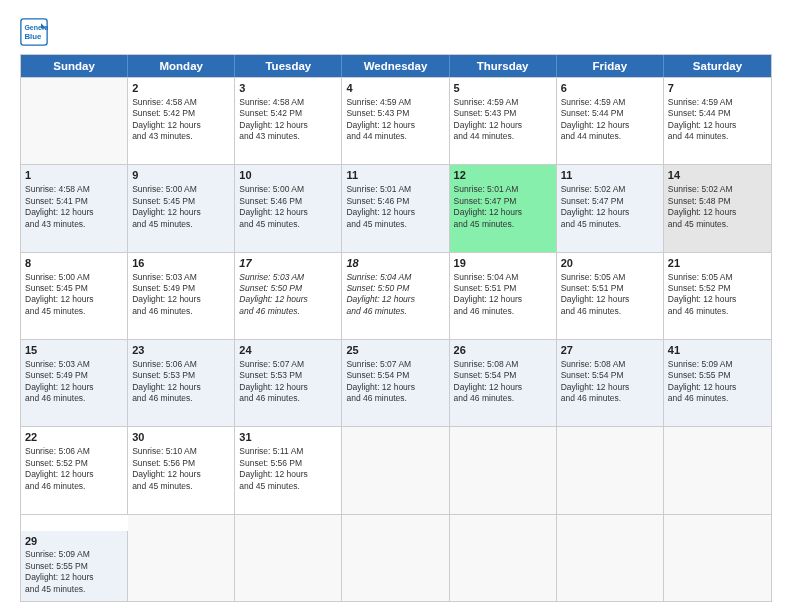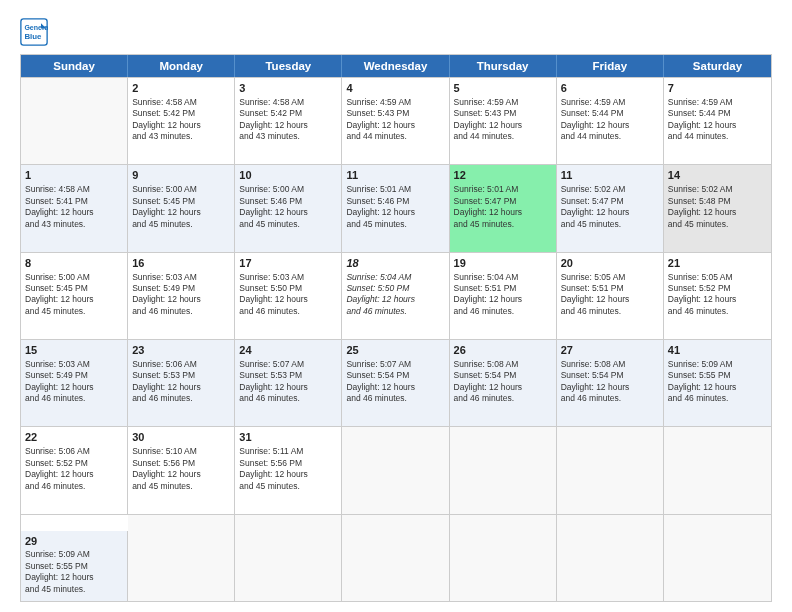--- a/index.html
+++ b/index.html
@@ -161,21 +161,21 @@
           <div class="cal-cell" style="background: rgb(237, 242, 249);"><span class="day-num">9</span><span>Sunrise: 5:00 AM</span><br><span>Sunset: 5:45 PM</span><br><span>Daylight: 12 hours<br>and 45 minutes.</span></div>
           <div class="cal-cell" style="background: rgb(237, 242, 249);"><span class="day-num">10</span><span>Sunrise: 5:00 AM</span><br><span>Sunset: 5:46 PM</span><br><span>Daylight: 12 hours<br>and 45 minutes.</span></div>
           <div class="cal-cell" style="background: rgb(237, 242, 249);"><span class="day-num">11</span><span>Sunrise: 5:01 AM</span><br><span>Sunset: 5:46 PM</span><br><span>Daylight: 12 hours<br>and 45 minutes.</span></div>
           <div class="cal-cell" style="background: #86efac;"><span class="day-num">12</span><span>Sunrise: 5:01 AM</span><br><span>Sunset: 5:47 PM</span><br><span>Daylight: 12 hours<br>and 45 minutes.</span></div>
           <div class="cal-cell" style="background: rgb(237, 242, 249);"><span class="day-num">11</span><span>Sunrise: 5:02 AM</span><br><span>Sunset: 5:47 PM</span><br><span>Daylight: 12 hours<br>and 45 minutes.</span></div>
           <div class="cal-cell" style="background: #e5e5e5;"><span class="day-num">14</span><span>Sunrise: 5:02 AM</span><br><span>Sunset: 5:48 PM</span><br><span>Daylight: 12 hours<br>and 45 minutes.</span></div>
         </div>
         <div class="cal-row">
           <div class="cal-cell" style="background: rgb(255, 255, 255);"><span class="day-num">8</span><span>Sunrise: 5:00 AM</span><br><span>Sunset: 5:45 PM</span><br><span>Daylight: 12 hours<br>and 45 minutes.</span></div>
           <div class="cal-cell" style="background: rgb(255, 255, 255);"><span class="day-num">16</span><span>Sunrise: 5:03 AM</span><br><span>Sunset: 5:49 PM</span><br><span>Daylight: 12 hours<br>and 46 minutes.</span></div>
-          <div class="cal-cell" style="background: rgb(255, 255, 255);"><span class="day-num">17</span><span>Sunrise: 5:03 AM</span><br><span>Sunset: 5:50 PM</span><br><span>Daylight: 12 hours<br>and 46 minutes.</span></div>
+          <div class="cal-cell" style="background: rgb(255, 255, 255); font-style: italic;"><span class="day-num">17</span><span>Sunrise: 5:03 AM</span><br><span>Sunset: 5:50 PM</span><br><span>Daylight: 12 hours<br>and 46 minutes.</span></div>
           <div class="cal-cell" style="background: rgb(255, 255, 255); font-style: italic;"><span class="day-num">18</span><span>Sunrise: 5:04 AM</span><br><span>Sunset: 5:50 PM</span><br><span>Daylight: 12 hours<br>and 46 minutes.</span></div>
           <div class="cal-cell" style="background: rgb(255, 255, 255);"><span class="day-num">19</span><span>Sunrise: 5:04 AM</span><br><span>Sunset: 5:51 PM</span><br><span>Daylight: 12 hours<br>and 46 minutes.</span></div>
           <div class="cal-cell" style="background: rgb(255, 255, 255);"><span class="day-num">20</span><span>Sunrise: 5:05 AM</span><br><span>Sunset: 5:51 PM</span><br><span>Daylight: 12 hours<br>and 46 minutes.</span></div>
           <div class="cal-cell" style="background: rgb(255, 255, 255);"><span class="day-num">21</span><span>Sunrise: 5:05 AM</span><br><span>Sunset: 5:52 PM</span><br><span>Daylight: 12 hours<br>and 46 minutes.</span></div>
         </div>
         <div class="cal-row">
           <div class="cal-cell" style="background: rgb(237, 242, 249);"><span class="day-num">15</span><span>Sunrise: 5:03 AM</span><br><span>Sunset: 5:49 PM</span><br><span>Daylight: 12 hours<br>and 46 minutes.</span></div>
           <div class="cal-cell" style="background: rgb(237, 242, 249);"><span class="day-num">23</span><span>Sunrise: 5:06 AM</span><br><span>Sunset: 5:53 PM</span><br><span>Daylight: 12 hours<br>and 46 minutes.</span></div>
           <div class="cal-cell" style="background: rgb(237, 242, 249);"><span class="day-num">24</span><span>Sunrise: 5:07 AM</span><br><span>Sunset: 5:53 PM</span><br><span>Daylight: 12 hours<br>and 46 minutes.</span></div>
           <div class="cal-cell" style="background: rgb(237, 242, 249);"><span class="day-num">25</span><span>Sunrise: 5:07 AM</span><br><span>Sunset: 5:54 PM</span><br><span>Daylight: 12 hours<br>and 46 minutes.</span></div>

